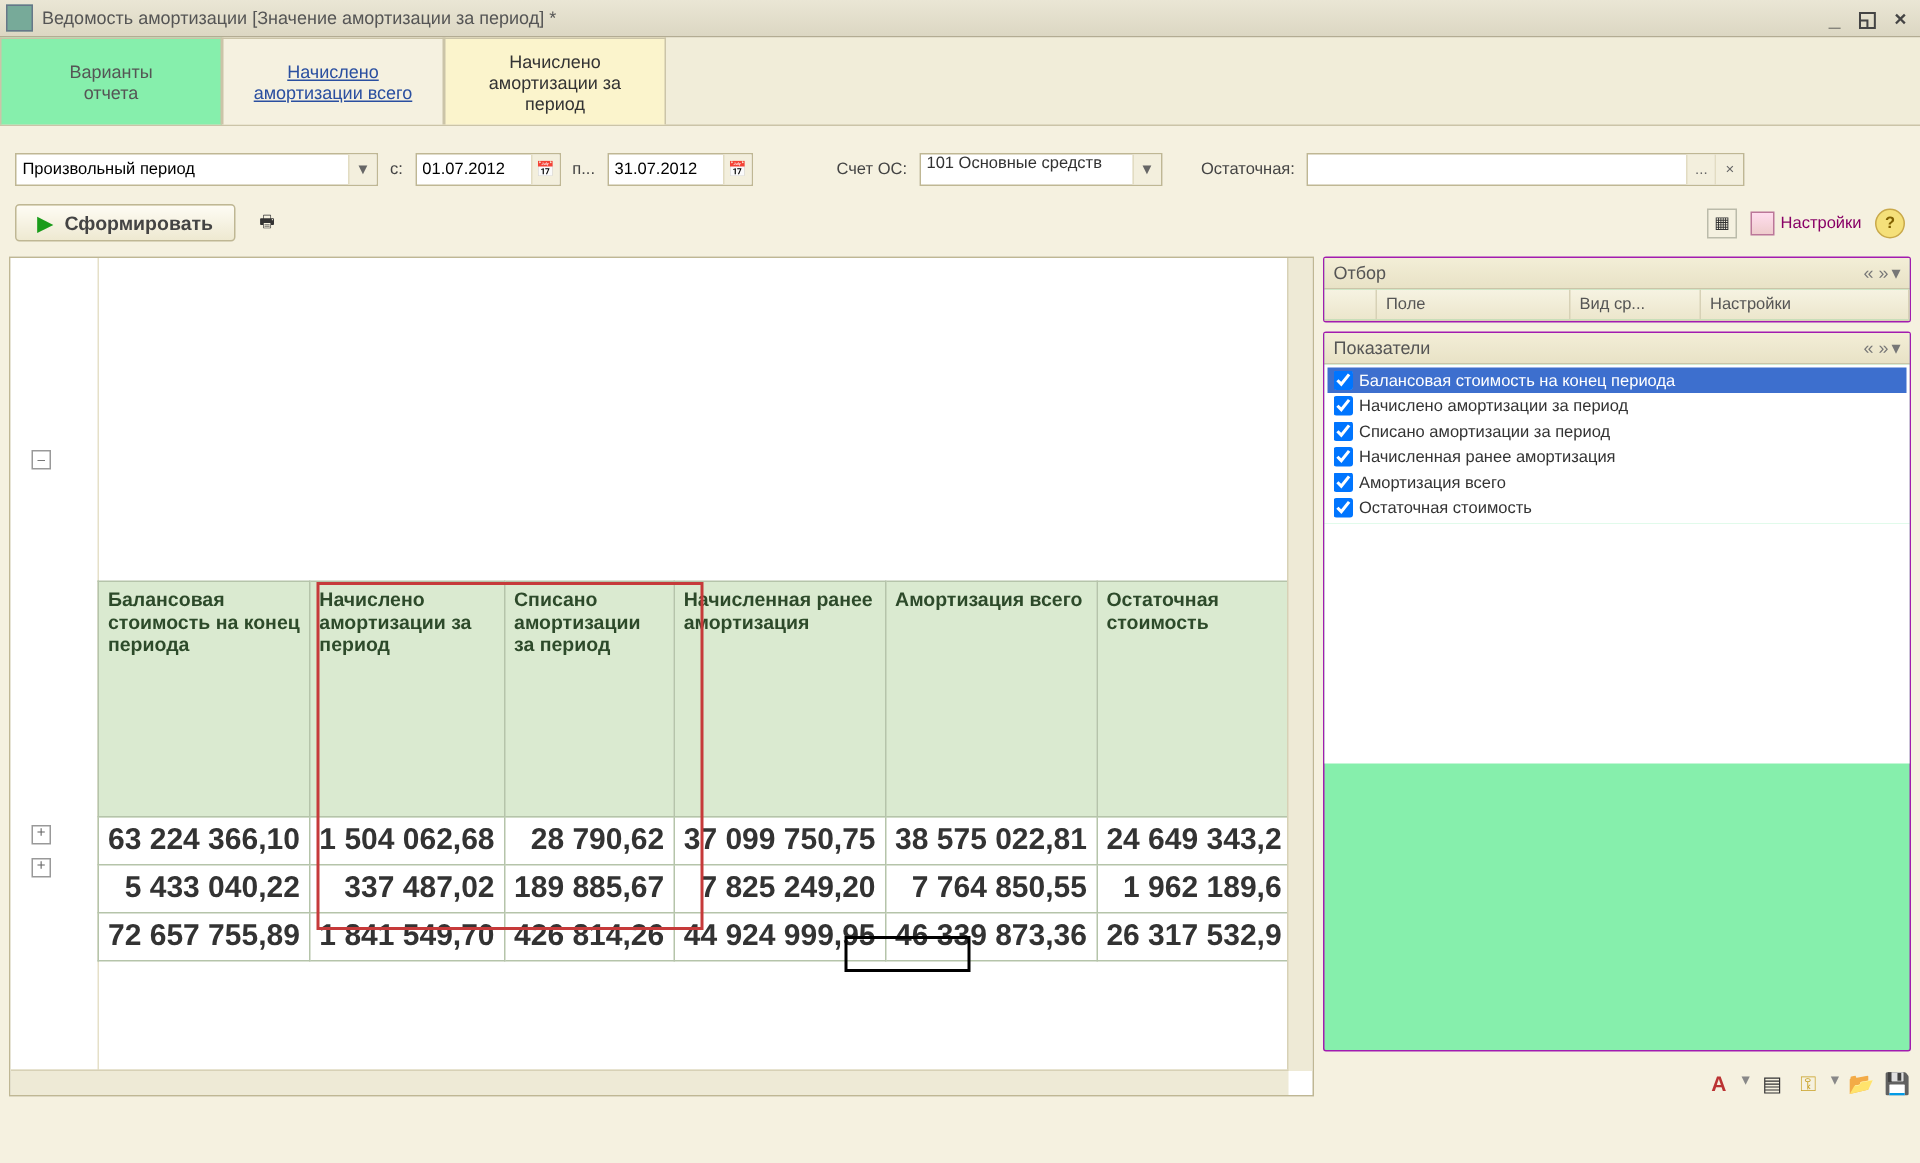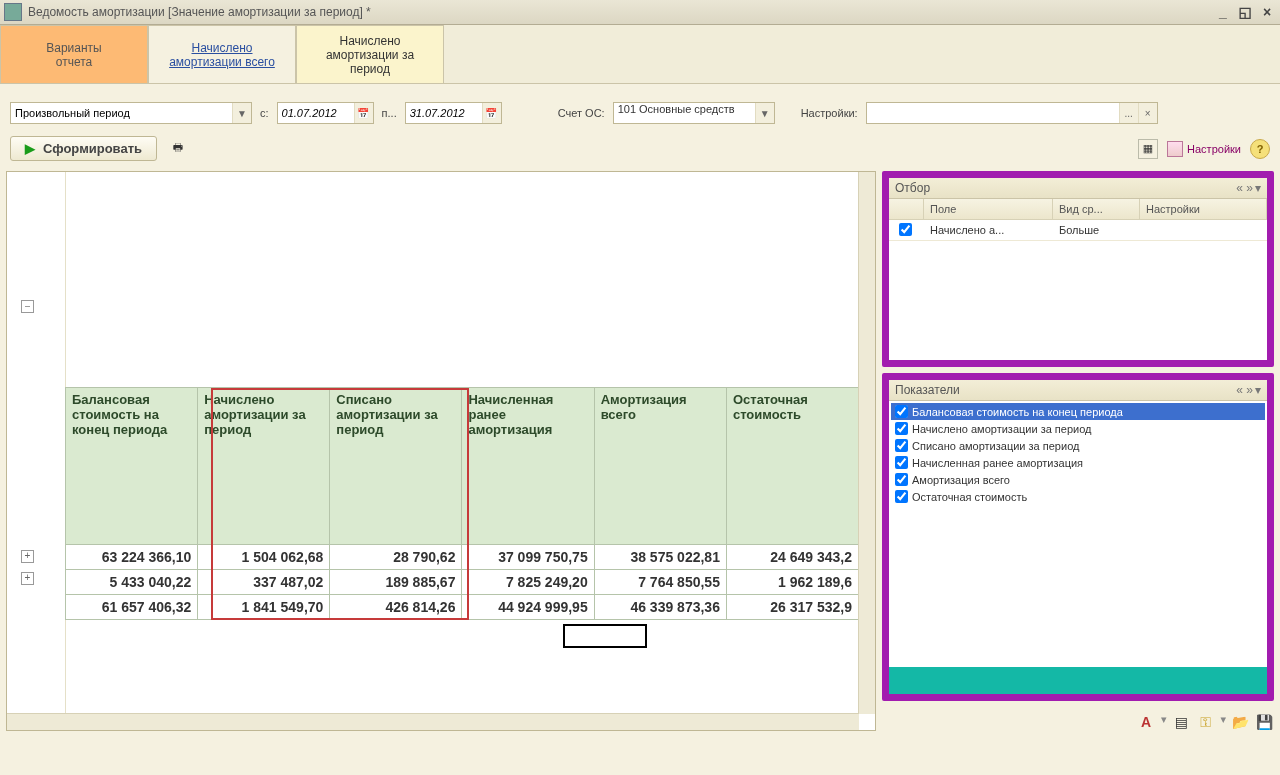--- a/index.html
+++ b/index.html
@@ -3,57 +3,57 @@
 <meta charset="utf-8">
 <style>
   body { margin:0; font-family: Arial, sans-serif; font-size:11px; background:#f5f1e0; color:#333; overflow:hidden;}
   .window { width:1280px; height:775px; box-sizing:border-box; background:#f5f1e0; }
   .titlebar { height:24px; background:linear-gradient(#eae6d5,#dcd7c3); border-bottom:1px solid #b3ac93; display:flex; align-items:center; padding:0 4px; color:#555; font-size:12px;}
   .titlebar .ticon { width:16px; height:16px; background:#7a9; border:1px solid #678; margin-right:6px;}
   .winbtns { margin-left:auto; display:flex; gap:4px;}
   .winbtns span { width:18px; height:16px; display:flex; align-items:center; justify-content:center; color:#444; font-size:14px; font-weight:bold; cursor:pointer;}
   .tabs { display:flex; border-bottom:1px solid #cbc4a8; background:#f1edd9; height:58px;}
   .tab { min-width:130px; padding:6px 8px; border:1px solid #cbc4a8; border-bottom:none; text-align:center; display:flex; align-items:center; justify-content:center; font-size:12px; line-height:14px;}
-  .tab.variants { background:#fdba74; color:#555;}
+  .tab.variants { background:#86efac; color:#555;}
   .tab.link { background:#f5f1e0; color:#2a4fa0; text-decoration:underline;}
   .tab.active { background:#fbf4cc; color:#333;}
   .filterbar { display:flex; align-items:center; gap:8px; padding:18px 10px 8px 10px;}
   .combo, .datebox, .textbox, .selbox { display:flex; align-items:center; border:1px solid #bfb794; background:#fff; height:20px;}
   .combo { width:240px;}
   .combo input, .datebox input, .selbox .val, .textbox input { border:none; outline:none; font:inherit; padding:0 4px; flex:1; background:transparent; height:100%;}
   .dropbtn, .calbtn, .xbtn, .morebtn { width:18px; height:100%; display:flex; align-items:center; justify-content:center; border-left:1px solid #e2dcc2; background:#f3efdd; cursor:pointer; font-size:10px; color:#666;}
   .lbl { color:#444; white-space:nowrap;}
-  .datebox input { width:68px;font-style:italic;}
+  .datebox input { width:68px;}
   .selbox { width:160px;}
   .textbox { width:290px;}
   .actionbar { display:flex; align-items:center; gap:12px; padding:4px 10px 10px 10px;}
   .runbtn { display:flex; align-items:center; gap:8px; background:linear-gradient(#fefcf4,#eee9d1); border:1px solid #bfb794; border-radius:3px; padding:4px 14px; font-size:13px; font-weight:bold; color:#444; cursor:pointer;}
   .runbtn .play { color:#1a9c1a; font-size:13px;}
   .iconbtn { width:18px; height:18px; display:flex; align-items:center; justify-content:center; cursor:pointer;}
   .actionbar .right { margin-left:auto; display:flex; align-items:center; gap:4px;}
   .settingsbtn { display:flex; align-items:center; gap:4px; color:#806; border:1px solid transparent; padding:2px 4px; border-radius:2px;}
   .settingsbtn .g { width:14px; height:14px; border:1px solid #b79; background:linear-gradient(#fde,#ecc);}
   .helpbtn { width:18px; height:18px; border-radius:50%; background:#f5e07a; border:1px solid #c9a94a; display:flex; align-items:center; justify-content:center; color:#806000; font-weight:bold;}
   .content { display:flex; height:560px; padding:0 6px 6px 6px; gap:6px;}
   .spreadsheet-wrap { flex:1; border:1px solid #bfb794; background:#fff; position:relative; overflow:hidden;}
   .spreadsheet { position:absolute; top:0; left:0; right:16px; bottom:16px; overflow:hidden;}
   .gutter { position:absolute; top:0; left:0; bottom:16px; width:58px; background:#fff; border-right:1px solid #e5e0c8;}
   .expand-handle { position:absolute; left:14px; top:128px; width:11px; height:11px; border:1px solid #999; font-size:9px; text-align:center; line-height:10px; color:#666; cursor:pointer;}
   .rowplus { position:absolute; left:14px; width:11px; height:11px; border:1px solid #999; font-size:10px; text-align:center; line-height:10px; color:#666; cursor:pointer;}
   .tablearea { position:absolute; left:58px; top:215px; right:0;}
   .reptable { border-collapse:collapse;}
   .reptable th, .reptable td { border:1px solid #b5c4aa; padding:4px 6px; font-size:13px;}
   .reptable th { background:#daead0; color:#2d4a2a; font-weight:bold; text-align:left; vertical-align:top; height:148px; width:120px;}
-  .reptable td { text-align:right; font-weight:bold; font-size:14px; color:#333; white-space:nowrap;}
+  .reptable td { text-align:right; font-weight:bold; font-size:20px; color:#333; white-space:nowrap;}
   .hlframe { position:absolute; border:2px solid #c63a3a; pointer-events:none;}
   .selcell { position:absolute; border:2px solid #000; width:80px; height:20px;}
   .scrollv { position:absolute; right:0; top:0; bottom:16px; width:16px; background:#eeead6; border-left:1px solid #d7d1b6;}
   .scrollh { position:absolute; left:0; right:16px; bottom:0; height:16px; background:#eeead6; border-top:1px solid #d7d1b6;}
   .side { width:392px; display:flex; flex-direction:column; gap:6px;}
-  .panel { border:7px solid #a21caf; background:#14b8a6; border-radius:2px;}
+  .panel { border:1px solid #a21caf; background:#86efac; border-radius:2px;}
   .panel-hdr { background:linear-gradient(#f3eed7,#e8e2c6); border-bottom:1px solid #cbc4a8; padding:3px 6px; display:flex; align-items:center; font-size:12px; color:#555;}
   .panel-hdr .r { margin-left:auto; display:flex; gap:2px; color:#777;}
   .filter-table .fhead { display:flex; background:linear-gradient(#f6f3e2,#ece6cc); border-bottom:1px solid #d7d1b6;}
   .filter-table .fhead div { border-right:1px solid #d7d1b6; padding:4px 6px; color:#555; font-size:11px;}
   .filter-table .frow { display:flex; border-bottom:1px solid #eee9d5; align-items:center; height:20px;}
   .filter-table .frow div { border-right:1px solid transparent; padding:2px 6px; font-size:11px;}
   .filter-table .frow input[type=checkbox]{margin:0 4px;}
   .filter-body { height:140px; overflow:auto; background:#fff;}
   .ind-body { background:#fff; padding:2px;}
   .ind-row { padding:2px 4px; display:flex; align-items:center; gap:4px; font-size:11px;}
@@ -102,21 +102,21 @@
       <input value="31.07.2012" style="">
       <div class="calbtn">📅</div>
     </div>
     <span style="width:40px"></span>
     <span class="lbl">Счет ОС:</span>
     <div class="selbox">
       <span class="val">101 Основные средств</span>
       <div class="dropbtn">▼</div>
     </div>
     <span style="width:10px"></span>
-    <span class="lbl">Настройки:</span>
+    <span class="lbl">Остаточная:</span>
     <div class="textbox">
       <input value="" style="">
       <div class="morebtn">...</div>
       <div class="xbtn">×</div>
     </div>
   </div>
 
   <div class="actionbar">
     <div class="runbtn">
       <span class="play">▶</span>
@@ -164,21 +164,21 @@
                 </tr>
                 <tr>
                   <td>5 433 040,22</td>
                   <td>337 487,02</td>
                   <td>189 885,67</td>
                   <td>7 825 249,20</td>
                   <td>7 764 850,55</td>
                   <td>1 962 189,6</td>
                 </tr>
                 <tr>
-                  <td>61 657 406,32</td>
+                  <td>72 657 755,89</td>
                   <td>1 841 549,70</td>
                   <td>426 814,26</td>
                   <td>44 924 999,95</td>
                   <td>46 339 873,36</td>
                   <td>26 317 532,9</td>
                 </tr>
               </tbody>
           </table>
         </div>
         <div class="hlframe" style="left:204px; top:216px; width:254px; height:228px;"></div>
@@ -197,28 +197,20 @@
               <span>▾</span>
             </span>
         </div>
         <div class="filter-table">
           <div class="fhead" id="filter-head">
               <div style="width: 22px;"></div>
               <div style="width: 116px;">Поле</div>
               <div style="width: 74px;">Вид ср...</div>
               <div style="width: auto; flex: 1 1 0%;">Настройки</div>
             </div>
-          <div class="filter-body">
-            <div class="frow">
-              <div style="width:22px"><input type="checkbox" checked="" style=""></div>
-              <div style="width:116px">Начислено а...</div>
-              <div style="width:74px">Больше</div>
-              <div style="flex:1"></div>
-            </div>
-          </div>
         </div>
       </div>
 
       <div class="panel" style="flex:1; display:flex; flex-direction:column;">
         <div class="panel-hdr">
           <span>Показатели</span>
           <span class="r">
               <span>« »</span>
               <span>▾</span>
             </span>

